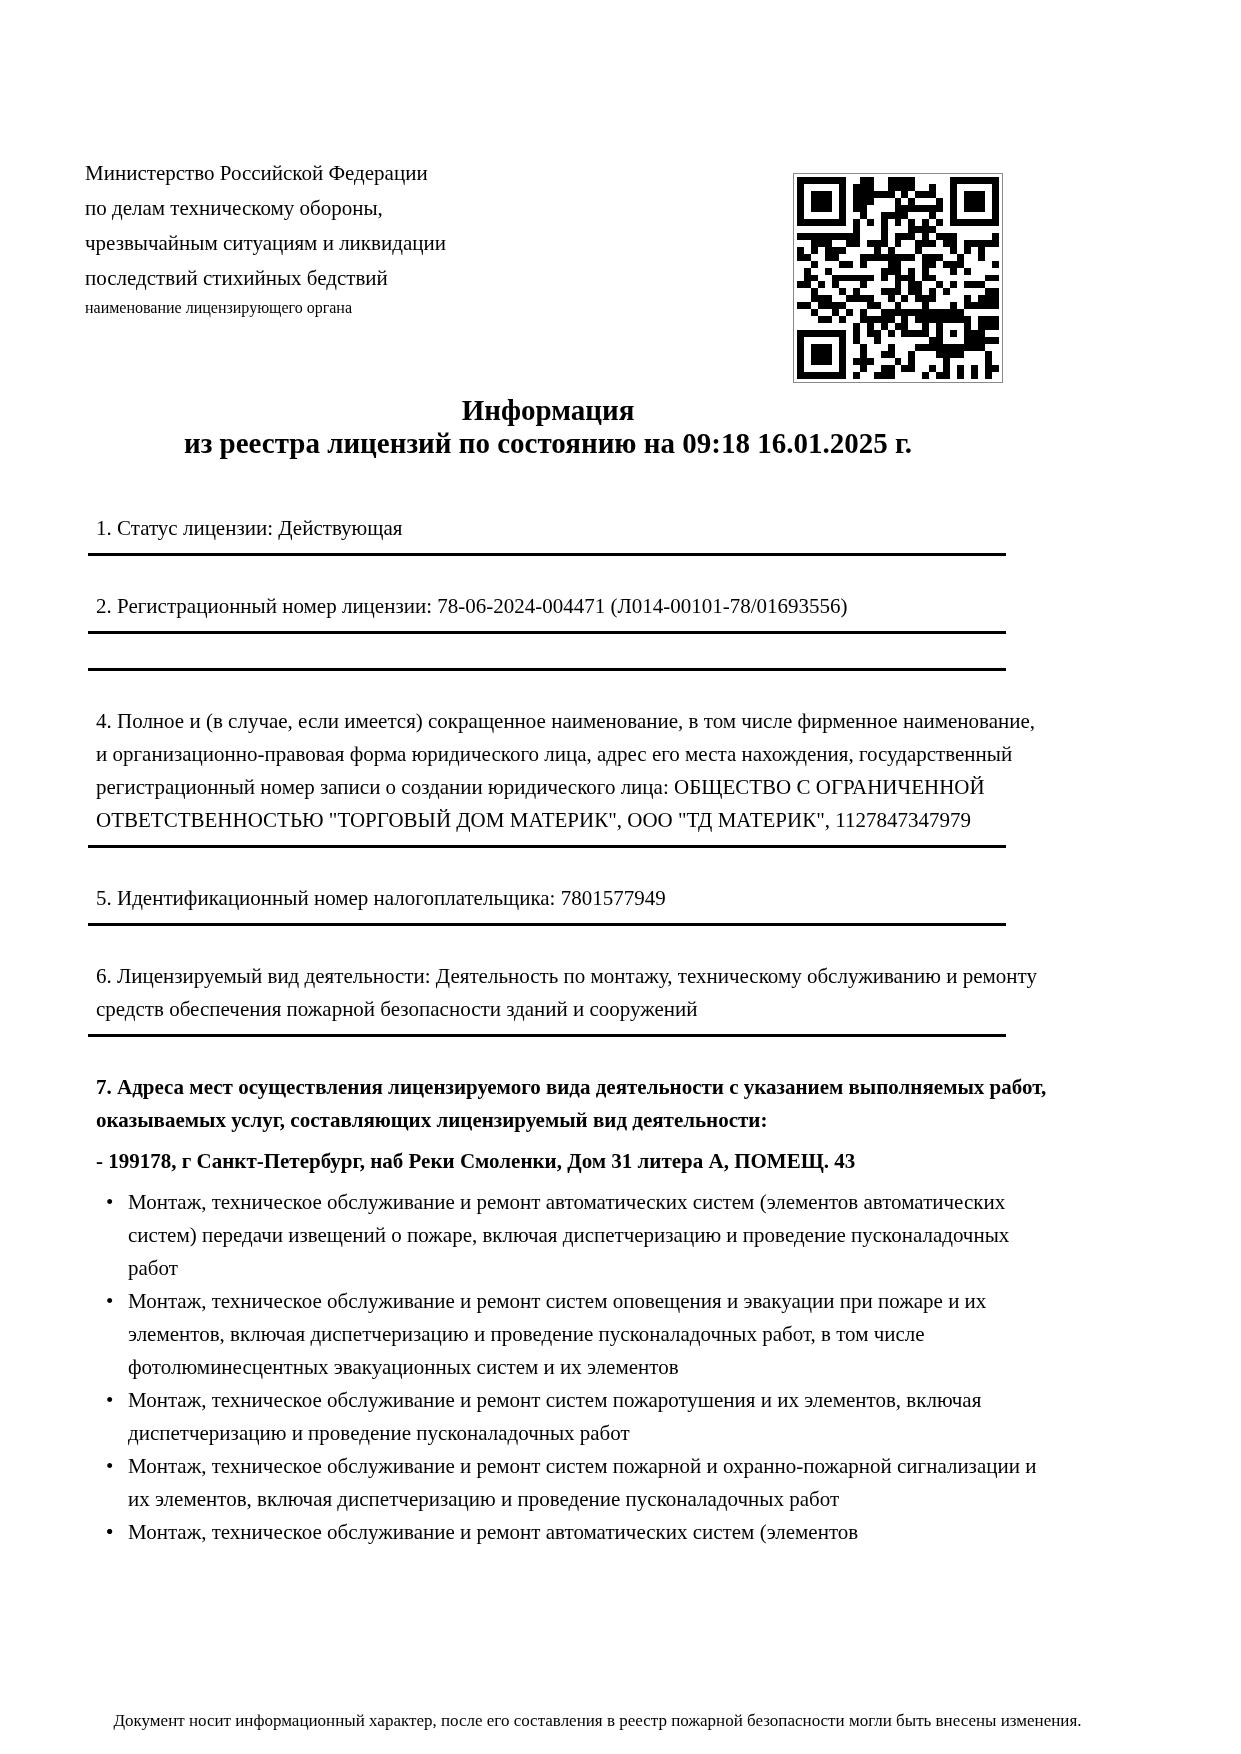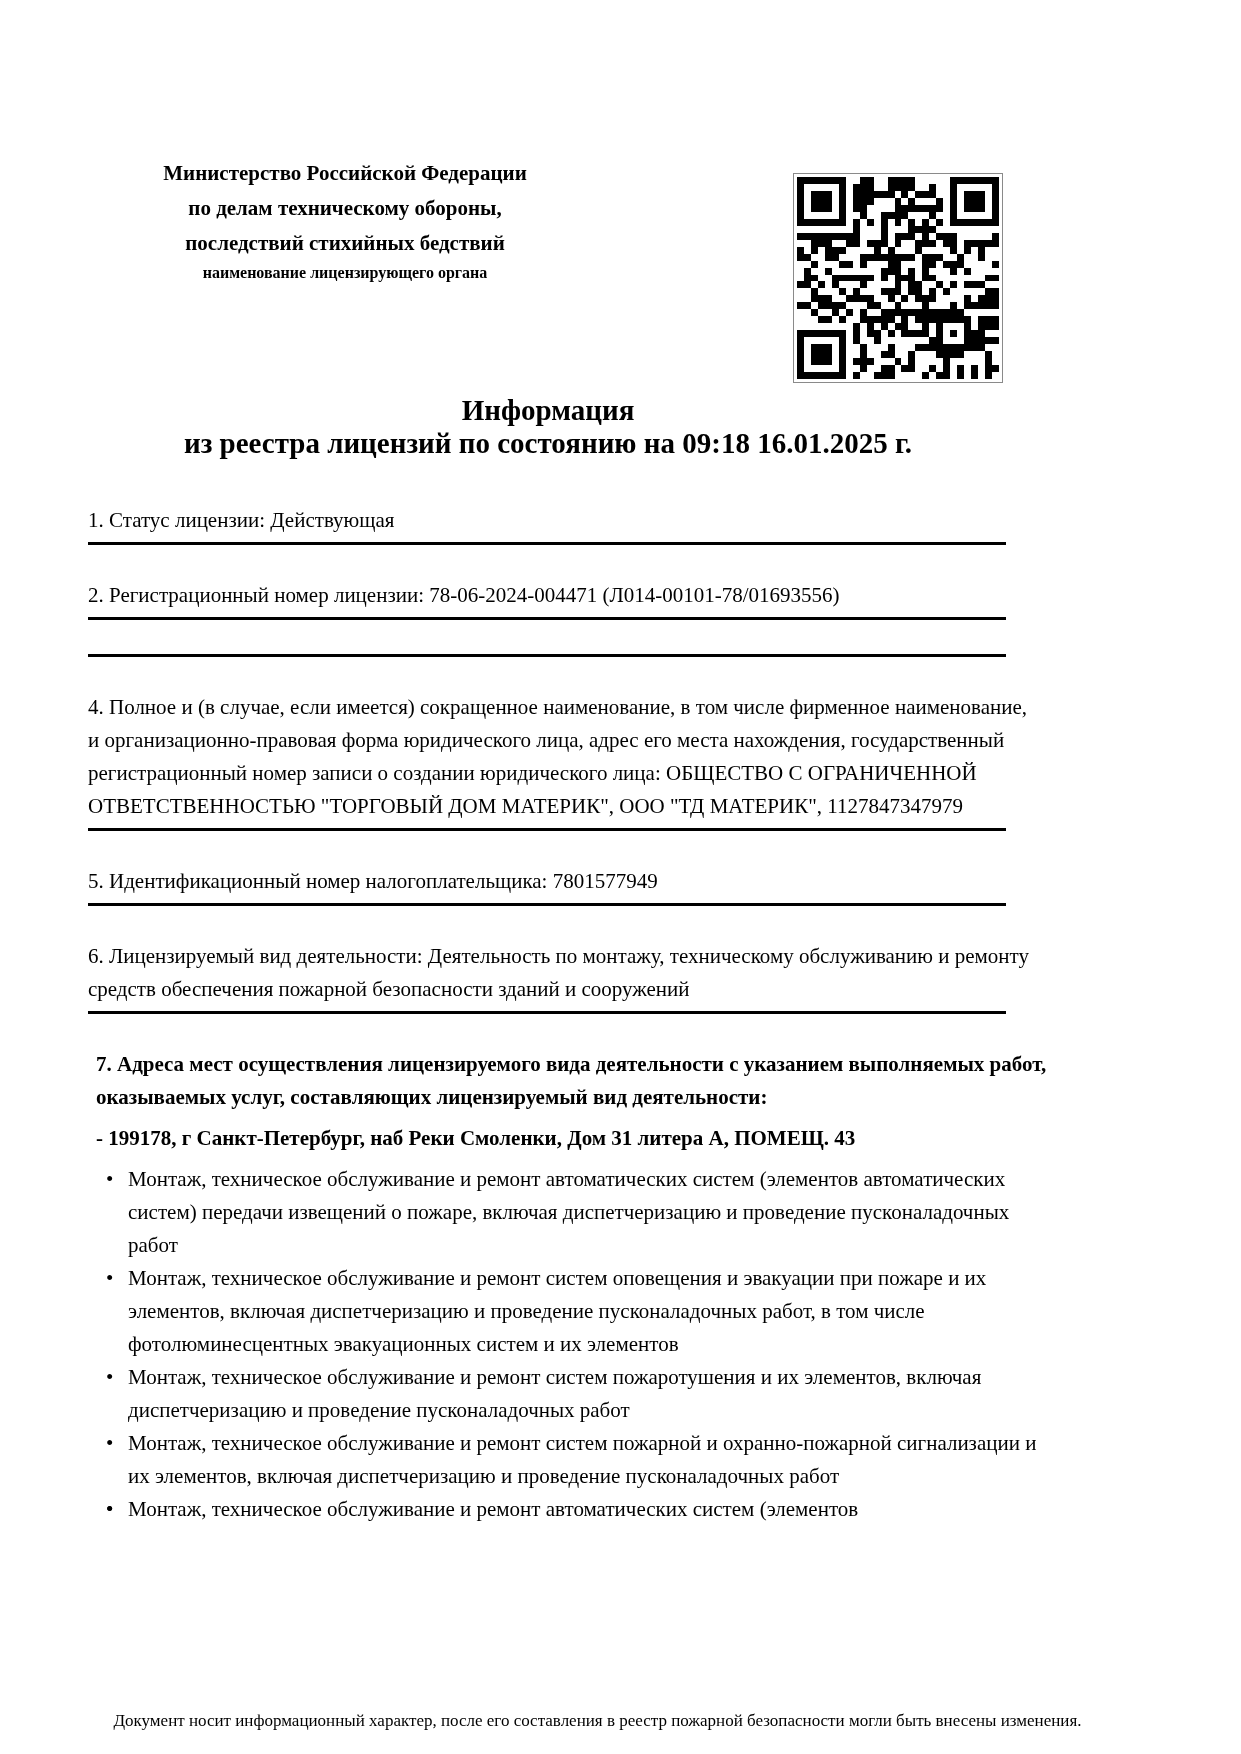--- a/index.html
+++ b/index.html
@@ -3,55 +3,56 @@
 <meta charset="utf-8">
 <style>
   html,body{margin:0;padding:0;}
   body{
     width:1241px;height:1754px;position:relative;
     background:#ffffff;color:#000000;
     font-family:"Liberation Serif", serif;
     overflow:hidden;
   }
   .header-row{position:absolute;top:156px;left:85px;display:flex;}
-  .ministry{width:520px;text-align:center;font-size:21px;line-height:35px;font-weight:bold;}
+  .ministry{width:520px;text-align:left;font-size:21px;line-height:35px;}
   .ministry .caption{font-size:16px;line-height:20px;margin-top:2px;}
   .qr-box{
     margin-left:188px;margin-top:17px;
     width:202px;height:202px;
     border:1px solid #8a8a8a;background:#fff;padding:3px;
     box-sizing:content-box;
   }
   .qr-box svg{display:block;}
   .doc-title{
     position:absolute;top:394px;left:88px;width:920px;
     text-align:center;font-weight:bold;font-size:29px;line-height:33px;
   }
   .content{position:absolute;top:504px;left:88px;width:955px;font-size:21px;line-height:33px;}
   .item{margin-top:34px;}
   .item:first-child{margin-top:0;}
-  .item p{margin:0;width:952px;}
+  .item p{margin:8px;width:952px;}
   .rule{width:918px;height:3px;border-top:2px solid #000;border-bottom:1px solid #000;margin-top:5px;box-sizing:border-box;background:transparent;}
   .item7 p{margin:8px;width:955px;font-weight:bold;}
   .address{margin:0;width:955px;}
   ul.works{list-style:none;margin:0;padding:0;width:975px;}
   ul.works li{position:relative;padding-left:40px;margin:0;}
   ul.works li .marker{position:absolute;left:18px;top:0;}
   .footer-note{
     position:absolute;top:1710px;left:0;width:1195px;
     text-align:center;font-size:17px;line-height:22px;
   }
 </style>
 </head>
 <body>
 
 <div class="header-row">
   <div class="ministry">
     <div>Министерство Российской Федерации</div>
     <div>по делам техническому обороны,</div>
+    <div>чрезвычайным ситуациям и ликвидации</div>
     <div>последствий стихийных бедствий</div>
     <div class="caption">наименование лицензирующего органа</div>
   </div>
   <div class="qr-box">
     <svg id="qr-svg" width="202" height="202" viewBox="0 0 29 29" shape-rendering="crispEdges" xmlns="http://www.w3.org/2000/svg">
         <rect x="0" y="0" width="1" height="1" fill="#000000"></rect>
         <rect x="1" y="0" width="1" height="1" fill="#000000"></rect>
         <rect x="2" y="0" width="1" height="1" fill="#000000"></rect>
         <rect x="3" y="0" width="1" height="1" fill="#000000"></rect>
         <rect x="4" y="0" width="1" height="1" fill="#000000"></rect>

